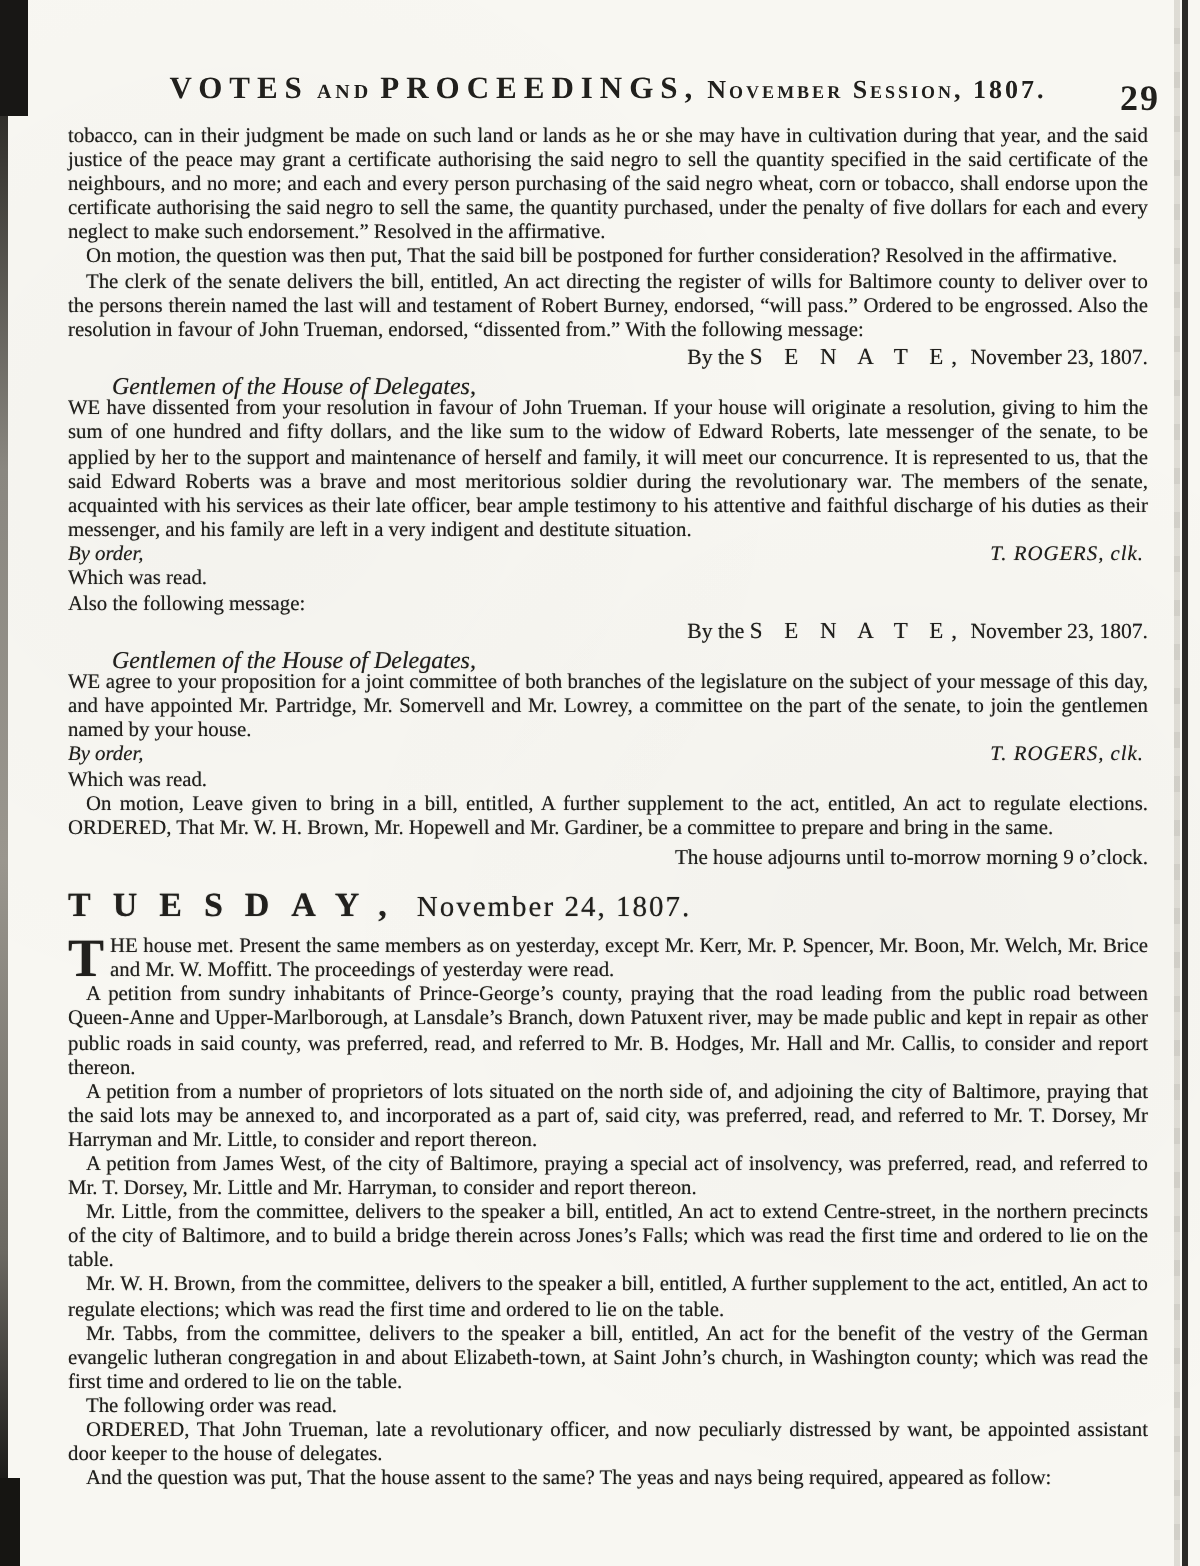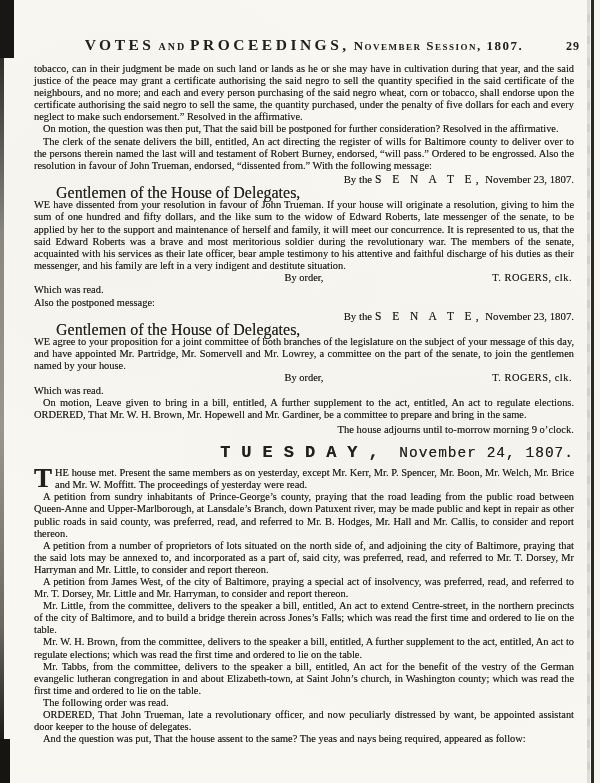--- a/index.html
+++ b/index.html
@@ -24,49 +24,49 @@
   .edge-right{position:absolute;right:6px;top:0;width:3px;height:783px;background:#2b2a27;}
   .edge-right-soft{position:absolute;right:10px;top:0;width:3px;height:783px;
     background:repeating-linear-gradient(#c9c6bd 0 14px, #b3b0a7 14px 22px);opacity:.55;}
 
   .content{position:absolute;left:34px;right:26px;top:36px;}
 
   .header{position:relative;text-align:center;margin-bottom:9px;white-space:nowrap;}
   .header .big{font-size:15.5px;letter-spacing:3.5px;font-weight:bold;}
   .header .small-and{font-size:10px;letter-spacing:2px;font-weight:bold;}
   .header .session{font-size:13px;font-variant:small-caps;letter-spacing:1.5px;font-weight:bold;}
-  .pagenum{position:absolute;right:-6px;top:3px;font-size:12px;font-weight:bold;letter-spacing:1px;}
+  .pagenum{position:absolute;right:-6px;top:3px;font-size:18px;font-weight:bold;letter-spacing:1px;}
 
   p.para{
     margin:0;text-align:justify;
     font-size:10.4px;line-height:12.1px;
     text-indent:9px;
     text-shadow:0 0 .4px rgba(20,20,15,.55);
   }
   p.noindent{text-indent:0;}
   .byline{
     text-align:right;font-size:10.8px;line-height:13px;margin:1px 0;
     text-shadow:0 0 .4px rgba(20,20,15,.55);
   }
   .byline .spaced{letter-spacing:4px;font-size:11.5px;}
   .salutation{
-    font-size:16px;line-height:12.5px;margin:0;padding-left:22px;
+    font-style:italic;font-size:12px;line-height:12.5px;margin:0;padding-left:22px;
     text-shadow:0 0 .4px rgba(20,20,15,.55);
   }
   .orderline{
-    position:relative;text-align:center;font-size:10.4px;line-height:12.5px;
+    position:relative;text-align:left;font-size:10.4px;line-height:12.5px;
     text-shadow:0 0 .4px rgba(20,20,15,.55);
+    font-style:italic;
   }
   .orderline .sig{position:absolute;right:2px;top:0;letter-spacing:.5px;}
   .centerline{text-align:right;font-size:10.6px;line-height:13px;margin:2px 0 1px;
     text-shadow:0 0 .4px rgba(20,20,15,.55);}
   .dayhead{
-    text-align:right;margin:7px 0 5px;white-space:nowrap;
+    text-align:left;margin:7px 0 5px;white-space:nowrap;
     text-shadow:0 0 .5px rgba(20,20,15,.6);
-    font-family:Liberation Mono, monospace;
   }
   .dayhead .day{font-size:17px;letter-spacing:11px;font-weight:bold;}
   .dayhead .date{font-size:14.5px;letter-spacing:1px;}
   .dropcap{
     float:left;font-size:27px;line-height:21px;font-weight:bold;
     margin:1px 3px 0 0;
   }
 </style>
 </head>
 <body>
@@ -97,21 +97,21 @@
     <span class="spaced">S E N A T E,</span>
     <span>November 23, 1807.</span>
   </div>
   <p class="salutation">Gentlemen of the House of Delegates,</p>
   <p class="para noindent">WE have dissented from your resolution in favour of John Trueman. If your house will originate a resolution, giving to him the sum of one hundred and fifty dollars, and the like sum to the widow of Edward Roberts, late messenger of the senate, to be applied by her to the support and maintenance of herself and family, it will meet our concurrence. It is represented to us, that the said Edward Roberts was a brave and most meritorious soldier during the revolutionary war. The members of the senate, acquainted with his services as their late officer, bear ample testimony to his attentive and faithful discharge of his duties as their messenger, and his family are left in a very indigent and destitute situation.</p>
   <div class="orderline">
     <span>By order,</span>
     <span class="sig">T. ROGERS, clk.</span>
   </div>
   <p class="para noindent">Which was read.</p>
-  <p class="para noindent">Also the postponed message:</p>
+  <p class="para noindent">Also the following message:</p>
 
   <div class="byline">
     <span>By the</span>
     <span class="spaced">S E N A T E,</span>
     <span>November 23, 1807.</span>
   </div>
   <p class="salutation">Gentlemen of the House of Delegates,</p>
   <p class="para noindent">WE agree to your proposition for a joint committee of both branches of the legislature on the subject of your message of this day, and have appointed Mr. Partridge, Mr. Somervell and Mr. Lowrey, a committee on the part of the senate, to join the gentlemen named by your house.</p>
   <div class="orderline">
     <span>By order,</span>

